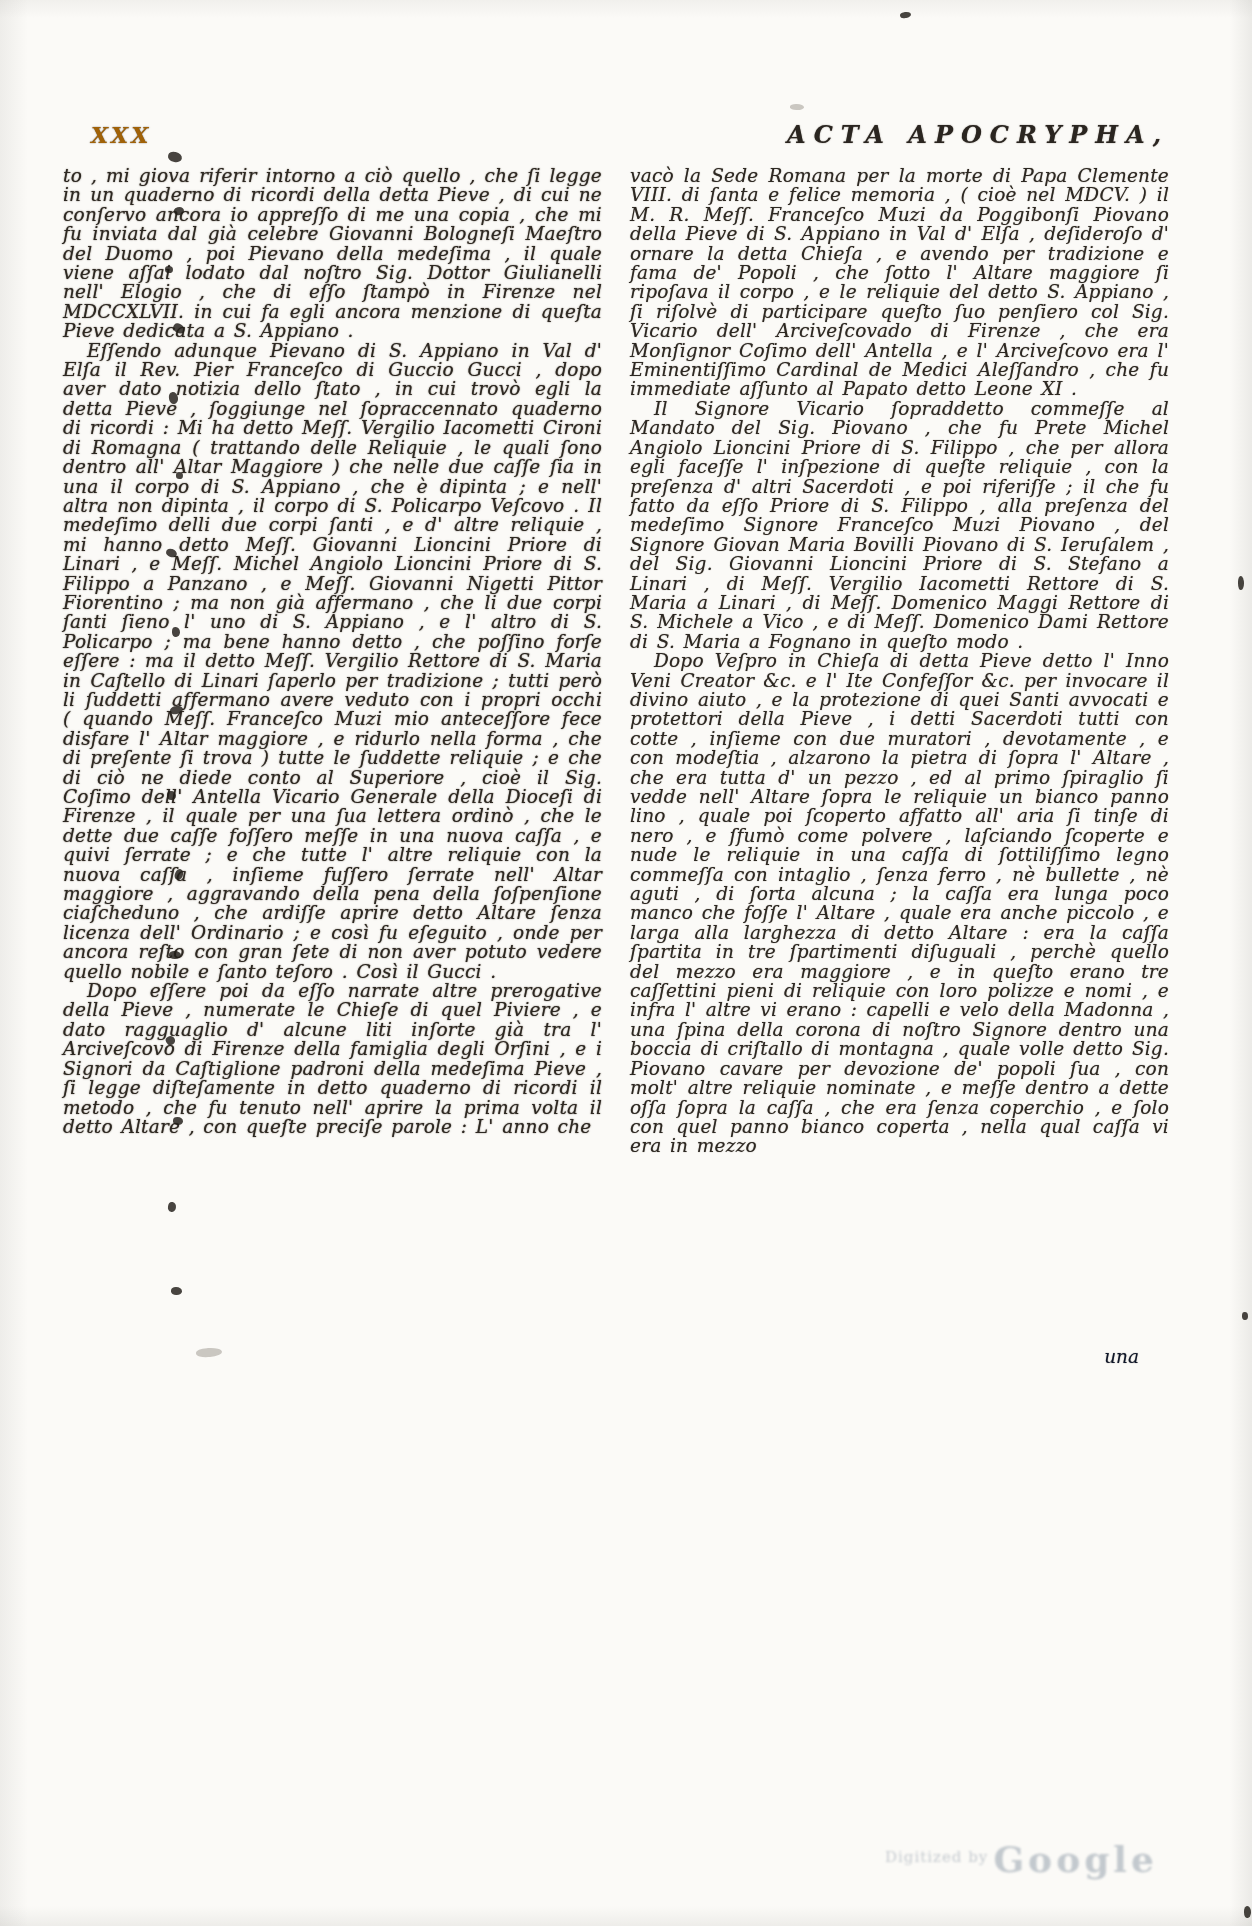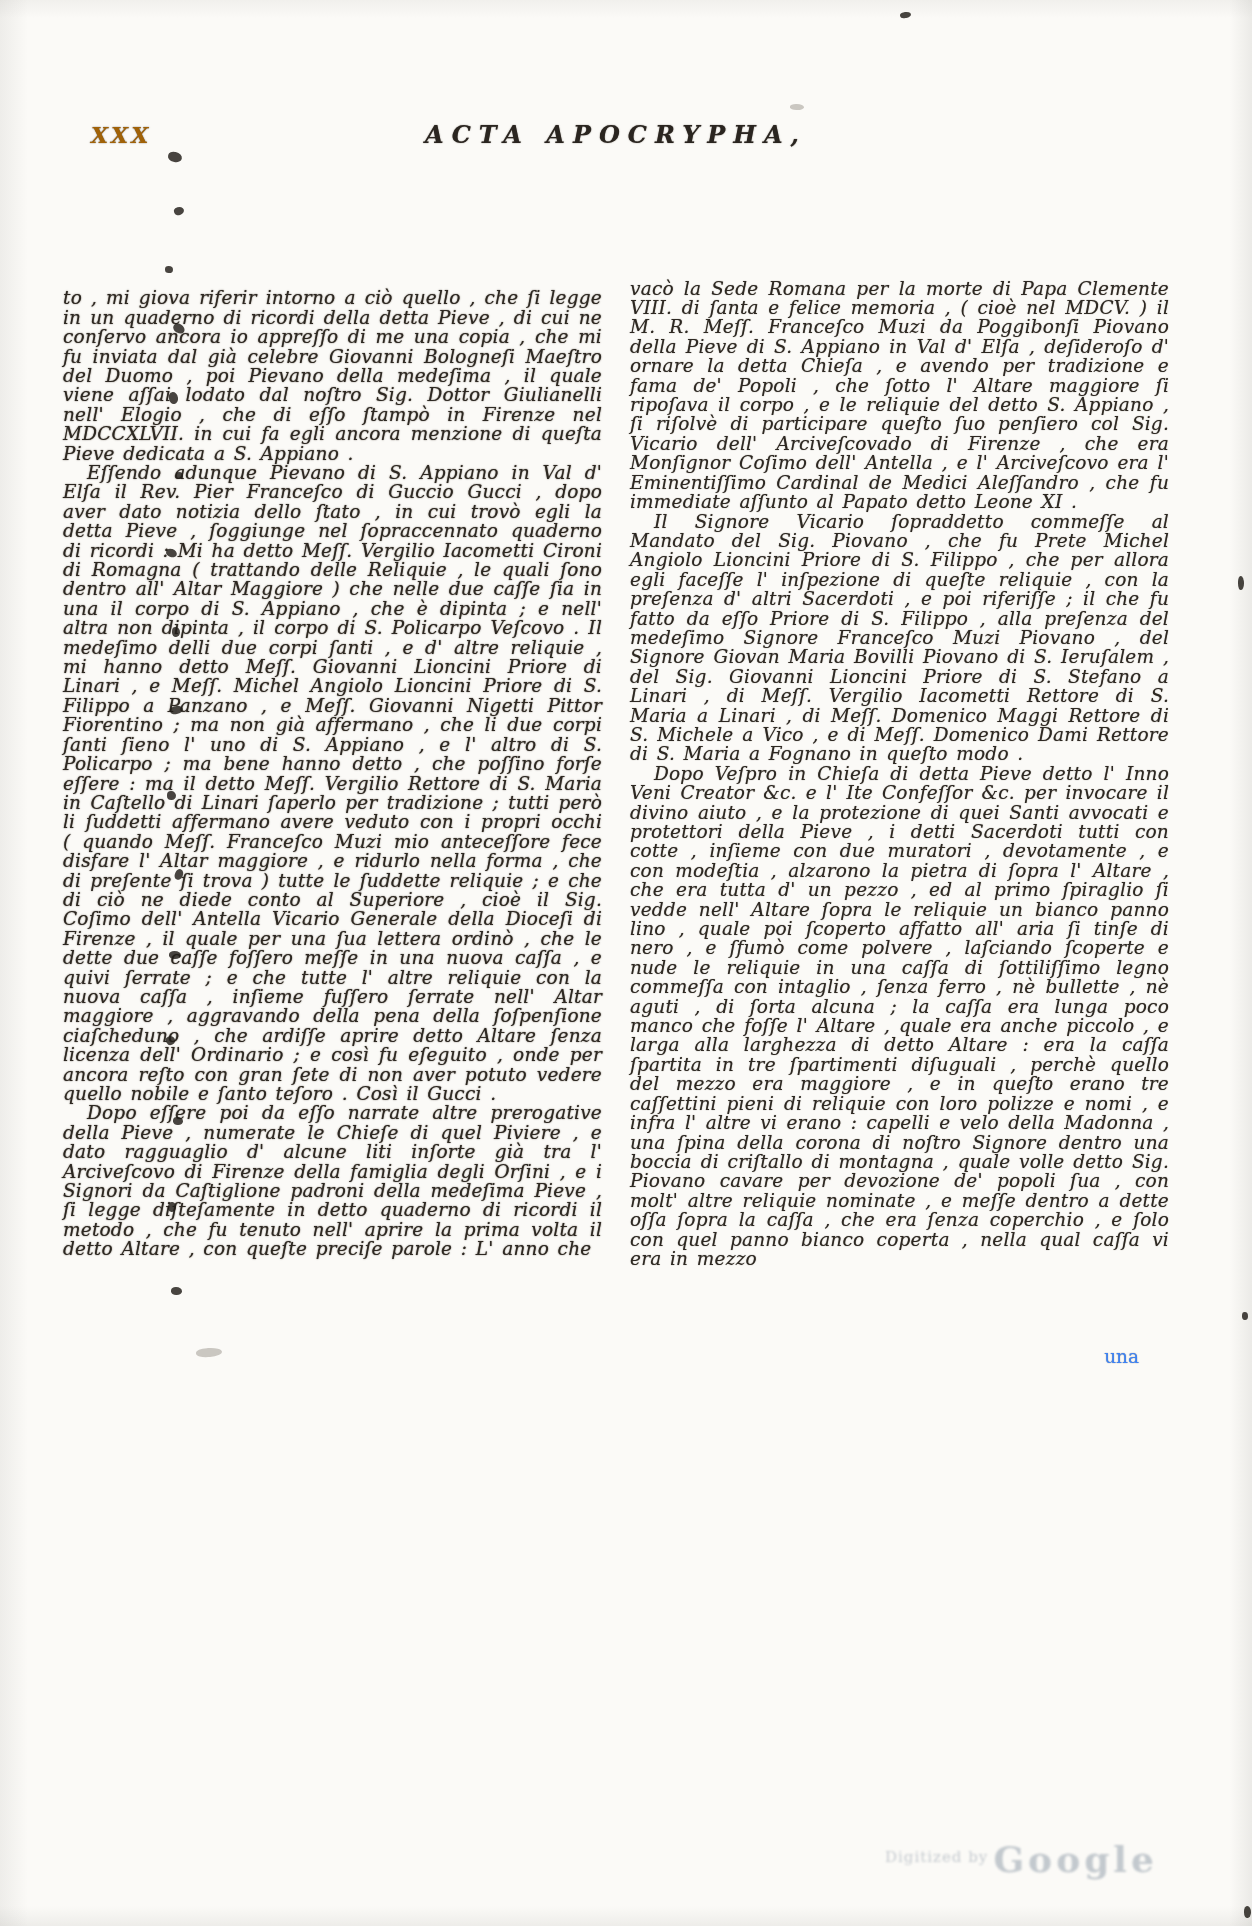--- a/index.html
+++ b/index.html
@@ -45,59 +45,59 @@
     font-weight: bold;
     font-size: 22px;
     letter-spacing: 3px;
     color: #a16207;
     text-shadow: 0 0 1.3px rgba(40,30,20,0.8);
   }
   .running-title {
     position: absolute;
     left: 0; right: 0;
     top: 0;
-    text-align: center;
+    text-align: right;
     font-style: italic;
     font-weight: bold;
     font-size: 24px;
     letter-spacing: 8px;
     color: #2a2520;
     text-shadow: 0 0 1.2px rgba(40,30,20,0.7);
     white-space: nowrap;
   }
 
   .columns {
     position: relative;
     display: flex;
     gap: 28px;
     height: 1215px;
     margin-top: 2px;
-    align-items: center;
   }
   .col {
     width: 539px;
     text-align: justify;
     font-style: italic;
     font-size: 18.5px;
     line-height: 19.4px;
     color: #2d2822;
     word-spacing: 2.5px;
     letter-spacing: 0.2px;
   }
   .col.left  { text-shadow: 0 0 1.4px rgba(45,32,20,0.80); }
   .col.right { text-shadow: 0 0 1.1px rgba(55,45,35,0.60); }
   .col p { margin: 0; text-indent: 24px; }
   .col p.cont { text-indent: 0; }
 
   .catchword {
     position: absolute;
     right: 30px;
     top: 1180px;
+    font-style: italic;
     font-size: 18.5px;
-    color: #3b82f6;
+    color: #0f172a;
     text-shadow: 0 0 1.1px rgba(55,45,35,0.6);
   }
 
   .watermark {
     position: absolute;
     left: 885px;
     top: 1838px;
     white-space: nowrap;
     color: #c2c8cd;
     filter: blur(1.1px);

